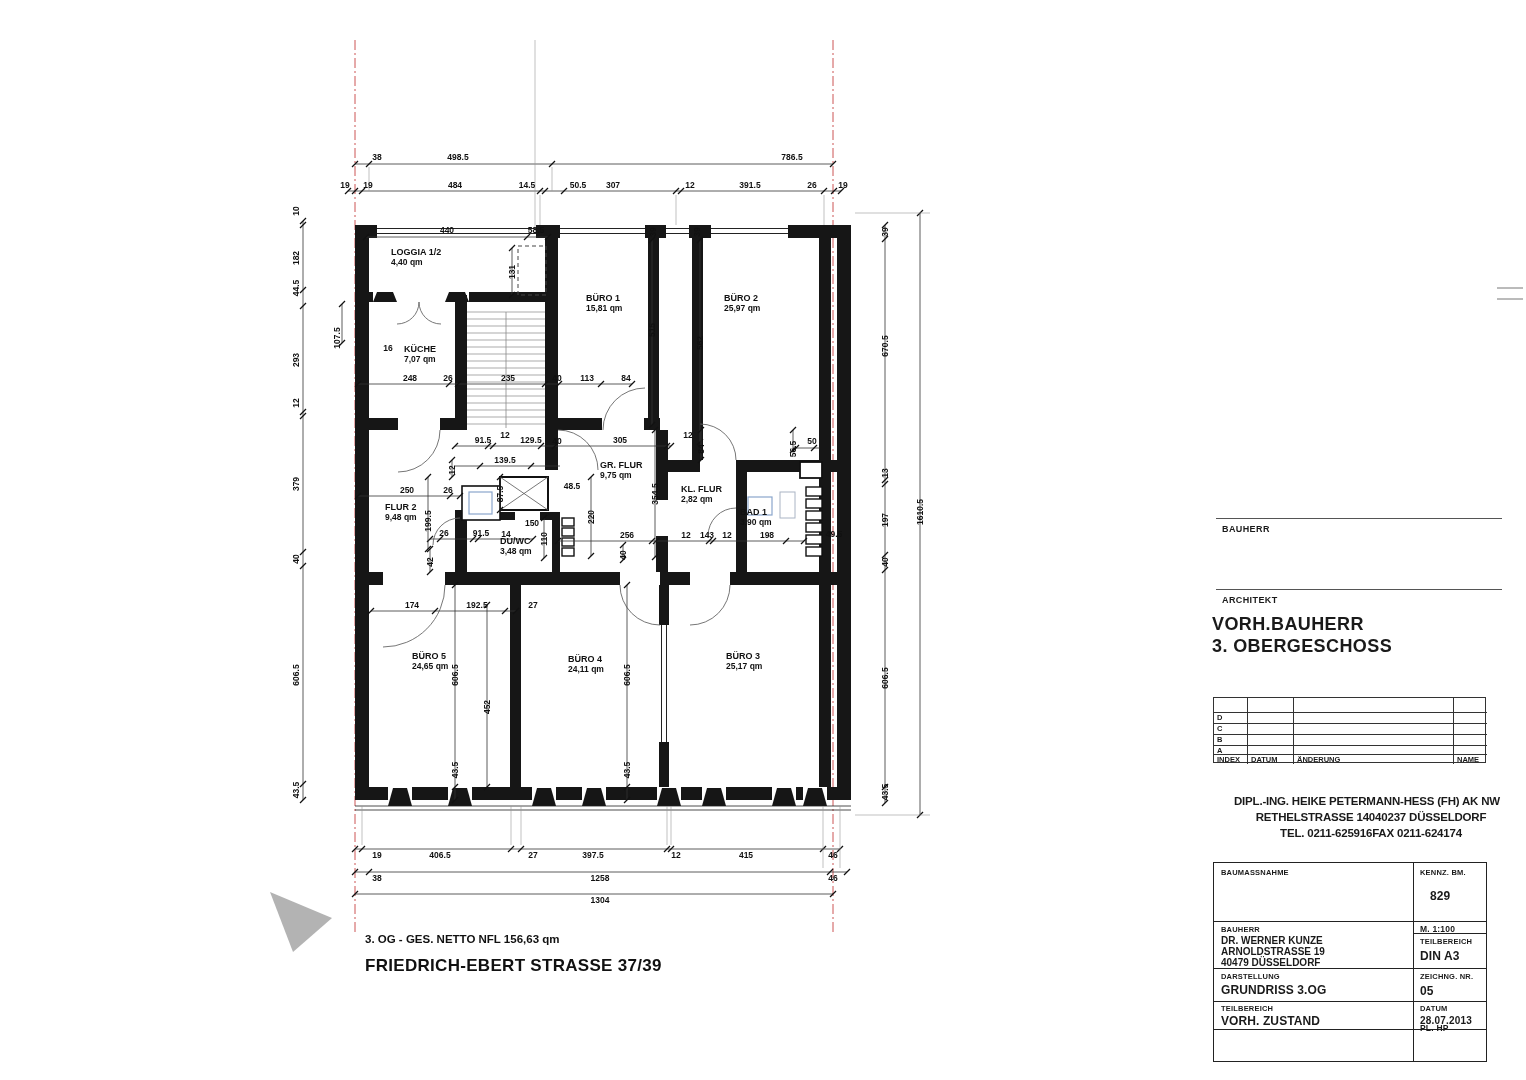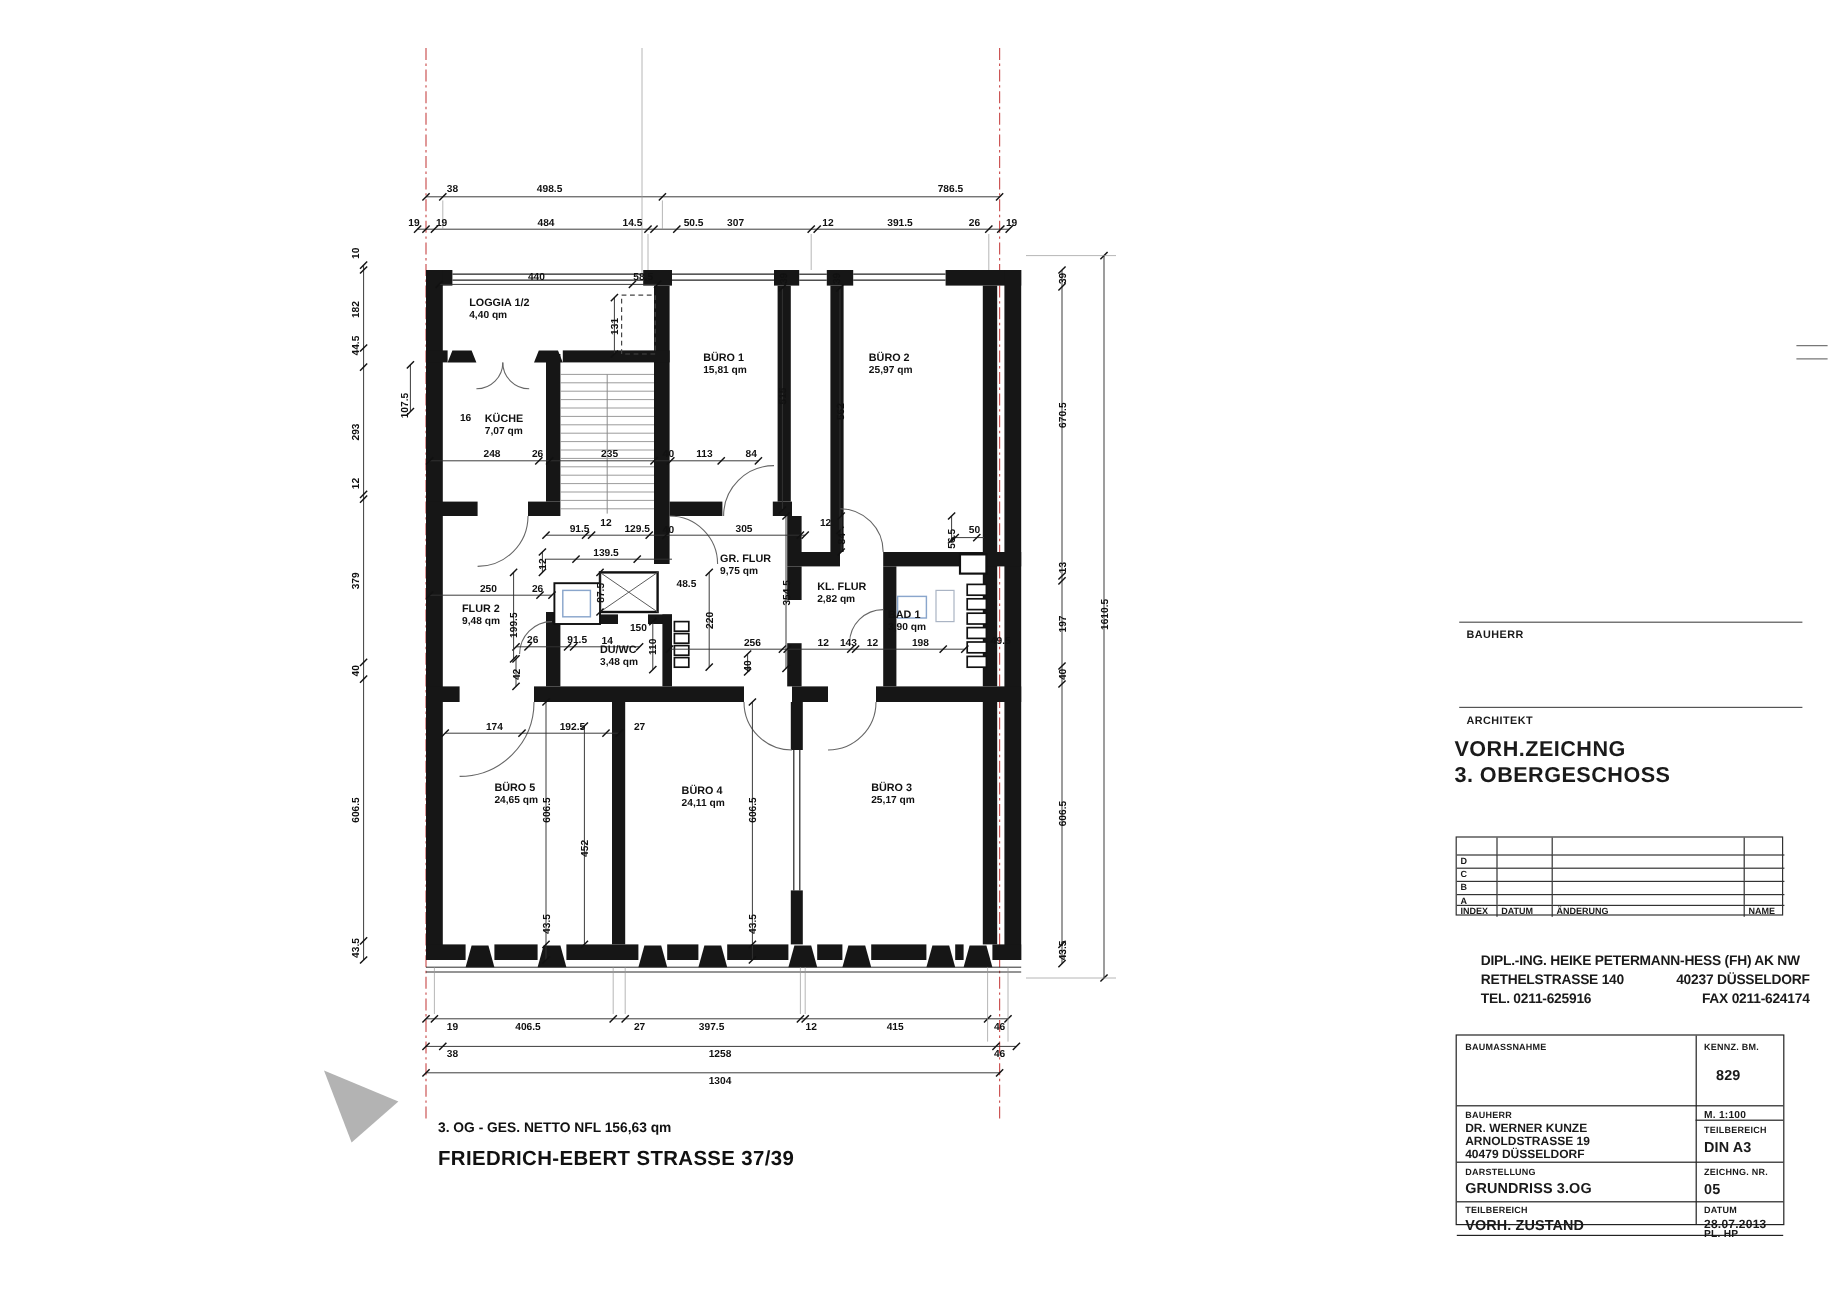--- a/index.html
+++ b/index.html
@@ -16,22 +16,22 @@
   .bigtitle{position:absolute;font:700 18px "Liberation Sans",sans-serif;letter-spacing:.4px;}
   .revgrid{position:absolute;left:1213px;top:697px;width:273px;height:66px;
            display:grid;grid-template-columns:34px 46px 160px 33px;
            grid-template-rows:14px 11px 11px 11px 9px 10px;
            border:1px solid #333;box-sizing:border-box;}
   .revgrid>div{border-right:1px solid #333;border-top:1px solid #333;
            font:700 7.5px "Liberation Sans",sans-serif;padding-left:3px;line-height:10px;overflow:hidden;}
   .revgrid>div:nth-child(-n+4){border-top:none;}
   .revgrid>div:nth-child(4n){border-right:none;}
   .addr{position:absolute;left:1214px;top:795px;width:274px;font:700 11.5px "Liberation Sans",sans-serif;letter-spacing:-0.2px;margin-left:20px;}
-  .addr .row{display:flex;justify-content:space-between;margin-top:4px;}
-  .tblock{position:absolute;left:1213px;top:862px;width:274px;height:159px;
+  .addr .row{display:flex;justify-content:center;margin-top:4px;}
+  .tblock{position:absolute;left:1213px;top:862px;width:274px;height:200px;
           border:1.6px solid #222;box-sizing:border-box;}
   .tblock .vline{position:absolute;left:199px;top:0;bottom:0;border-left:1px solid #222;}
   .tblock .hline{position:absolute;left:0;right:0;border-top:1px solid #222;}
   .tblock .hline2{position:absolute;left:199px;right:0;border-top:1px solid #222;}
   .cell-label{position:absolute;font:700 7.5px "Liberation Sans",sans-serif;letter-spacing:.2px;}
   .cell-value{position:absolute;font:700 12px "Liberation Sans",sans-serif;letter-spacing:.1px;}
   .cell-lines{position:absolute;font:700 10.5px "Liberation Sans",sans-serif;line-height:12px;}
 </style>
 </head>
 <body>
@@ -490,21 +490,21 @@
   </g>
 
   <text class="netto" x="365" y="943">3. OG - GES. NETTO NFL  156,63 qm</text>
   <text class="street" x="365" y="971">FRIEDRICH-EBERT STRASSE 37/39</text>
 </svg>
 
 <div class="rule" style="top:518px"></div>
 <div class="slabel" style="left:1222px;top:524px">BAUHERR</div>
 <div class="rule" style="top:589px"></div>
 <div class="slabel" style="left:1222px;top:595px">ARCHITEKT</div>
-<div class="bigtitle" style="left:1212px;top:614px">VORH.ZEICHNG</div>
+<div class="bigtitle" style="left:1212px;top:614px">VORH.BAUHERR</div>
 <div class="bigtitle" style="left:1212px;top:636px">3. OBERGESCHOSS</div>
 
 <div class="revgrid">
   <div></div>
       <div></div>
       <div></div>
       <div></div>
   <div>D</div>
       <div></div>
       <div></div>

